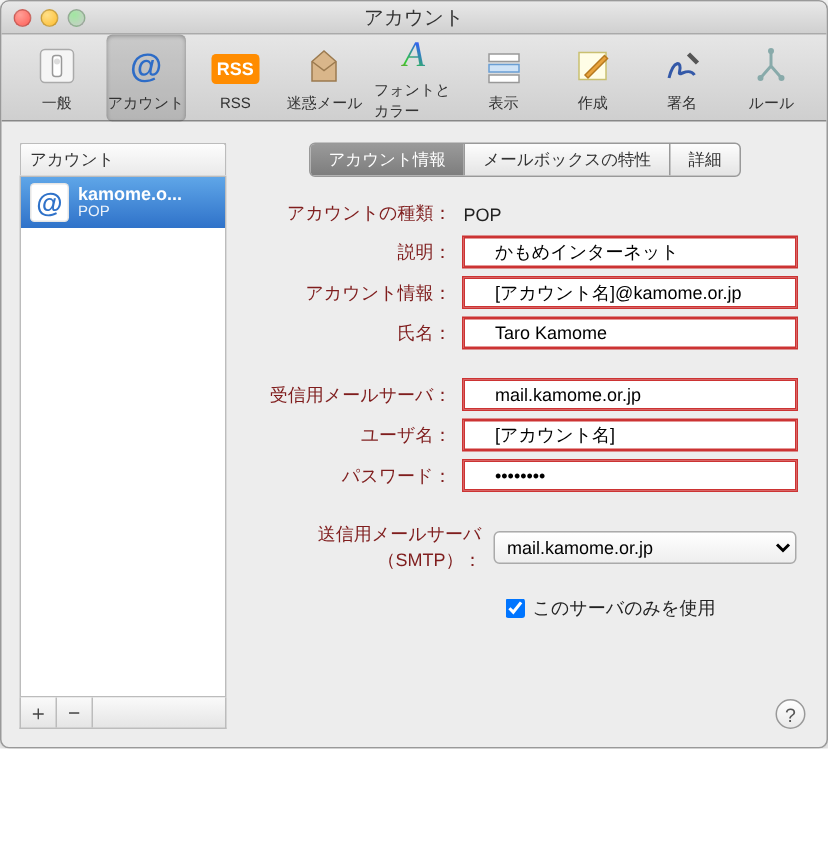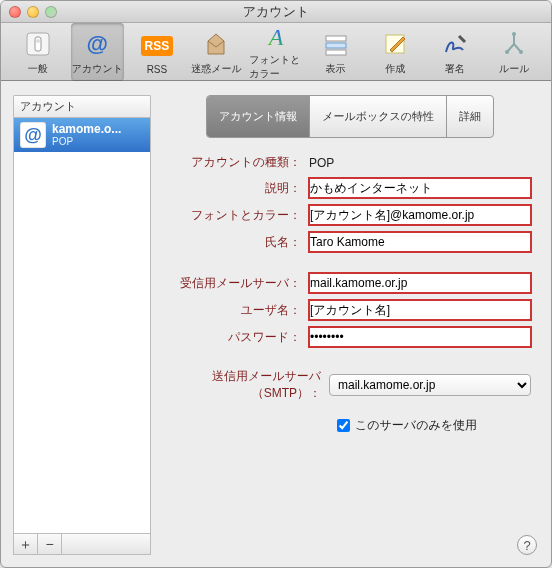--- a/index.html
+++ b/index.html
@@ -1,17 +1,17 @@
 <!DOCTYPE html>
 <html><head>
 <meta charset="utf-8">
 <style>
 * { box-sizing: border-box; margin: 0; padding: 0; }
 body { font-family: "Hiragino Kaku Gothic Pro", "Lucida Grande", sans-serif; font-size: 11px; background: #fff; }
-.window { width: 552px; height: 568px; background: #ededed; border: 1px solid #999; border-radius: 6px; overflow: hidden; position: relative; box-shadow: 0 3px 12px rgba(0,0,0,0.3); }
+.window { width: 552px; height: 499px; background: #ededed; border: 1px solid #999; border-radius: 6px; overflow: hidden; position: relative; box-shadow: 0 3px 12px rgba(0,0,0,0.3); }
 .titlebar { height: 22px; background: linear-gradient(#e8e8e8, #d0d0d0); border-bottom: 1px solid #aaa; display: flex; align-items: center; padding: 0 8px; position: relative; }
 .traffic { display: flex; gap: 6px; }
 .tl { width: 12px; height: 12px; border-radius: 50%; border: 0.5px solid rgba(0,0,0,0.2); }
 .tl.red { background: radial-gradient(circle at 35% 30%, #ff9f97, #ff5f57); }
 .tl.yel { background: radial-gradient(circle at 35% 30%, #ffe08a, #febc2e); }
 .tl.grn { background: radial-gradient(circle at 35% 30%, #a0e7a0, #ccc); }
 .title { position: absolute; left: 0; right: 0; text-align: center; font-size: 13px; color: #333; }
 .toolbar { height: 58px; background: linear-gradient(#e6e6e6, #cfcfcf); border-bottom: 1px solid #888; display: flex; padding: 0 10px; gap: 6px; }
 .tbtn { display: flex; flex-direction: column; align-items: center; justify-content: center; width: 58px; height: 58px; font-size: 10px; color: #333; border-radius: 4px; }
 .tbtn.sel { background: rgba(0,0,0,0.12); box-shadow: inset 0 1px 3px rgba(0,0,0,0.3); }
@@ -24,28 +24,28 @@
 .side-list { flex:1; background:#fff; border:1px solid #bcbcbc; overflow:auto; }
 .acct-item { display:flex; align-items:center; gap:6px; padding:4px 6px; background: linear-gradient(#5fa6e8,#2f72c9); color:#fff; }
 .acct-item .aicon { width:26px; height:26px; background:#fff; border-radius:3px; display:flex; align-items:center; justify-content:center; color:#2f72c9; font-size:18px; font-weight:bold; border:1px solid rgba(0,0,0,0.1);}
 .acct-item .aname { font-size:12px; font-weight:bold; line-height:1.1; }
 .acct-item .atype { font-size:10px; opacity:0.9; }
 .side-btns { display:flex; border:1px solid #bcbcbc; border-top:none; background:linear-gradient(#fafafa,#e5e5e5); }
 .side-btns button { width:24px; height:20px; border:none; border-right:1px solid #bcbcbc; background:transparent; font-size:14px; line-height:1; color:#444; }
 .main { flex:1; display:flex; flex-direction:column; }
 .tabs { display:flex; justify-content:center; margin-bottom:16px; }
 .tabseg { display:flex; border:1px solid #999; border-radius:4px; overflow:hidden; background:linear-gradient(#fdfdfd,#e4e4e4);}
-.tab { padding:13px 12px; font-size:11px; color:#333; border-right:1px solid #999; }
+.tab { padding:3px 12px; font-size:11px; color:#333; border-right:1px solid #999; }
 .tab:last-child{border-right:none;font-family:Liberation Serif, serif;}
 .tab.active { background: linear-gradient(#9a9a9a,#7d7d7d); color:#fff; }
 .form { padding: 0 8px; }
 .row { display:flex; align-items:center; margin-bottom:7px; }
 .row label { width: 140px; text-align:right; padding-right:8px; font-size:12px; color:#7f1d1d; }
 .row .val { flex:1; font-size:12px; color:#222; }
-.row input[type=text], .row input[type=password] { flex:1; height:20px; border:1px solid #c33; padding:2px 0; font-size:12px; background:#fff; box-shadow: 0 0 0 1px #c33; }
+.row input[type=text], .row input[type=password] { flex:1; height:20px; border:1px solid #c33; padding:2px 20px; font-size:12px; background:#fff; box-shadow: 0 0 0 1px #c33; }
 .row select { flex:1; height:22px; border:1px solid #aaa; border-radius:4px; background:linear-gradient(#fff,#eee); padding:0 4px; font-size:12px; }
 .gap { height: 14px; }
 .chk-row { display:flex; align-items:center; margin-left:148px; gap:5px; font-size:12px; color:#222; margin-top:4px;}
 .help { position:absolute; right:14px; bottom:12px; width:20px; height:20px; border:1px solid #999; border-radius:50%; display:flex; align-items:center; justify-content:center; font-size:13px; color:#555; background:linear-gradient(#fff,#e9e9e9);}
 </style>
 </head>
 <body>
 
 <div class="window">
   <div class="titlebar">
@@ -162,21 +162,21 @@
       <div class="form">
         <div class="row">
           <label>アカウントの種類：</label>
           <div class="val">POP</div>
         </div>
         <div class="row">
           <label>説明：</label>
           <input type="text" value="かもめインターネット" style="">
         </div>
         <div class="row">
-          <label>フォントとカラー：</label>
+          <label>アカウント情報：</label>
           <input type="text" value="[アカウント名]@kamome.or.jp" style="">
         </div>
         <div class="row">
           <label>氏名：</label>
           <input type="text" value="Taro Kamome" style="">
         </div>
         <div class="gap"></div>
         <div class="row">
           <label>受信用メールサーバ：</label>
           <input type="text" value="mail.kamome.or.jp" style="">

